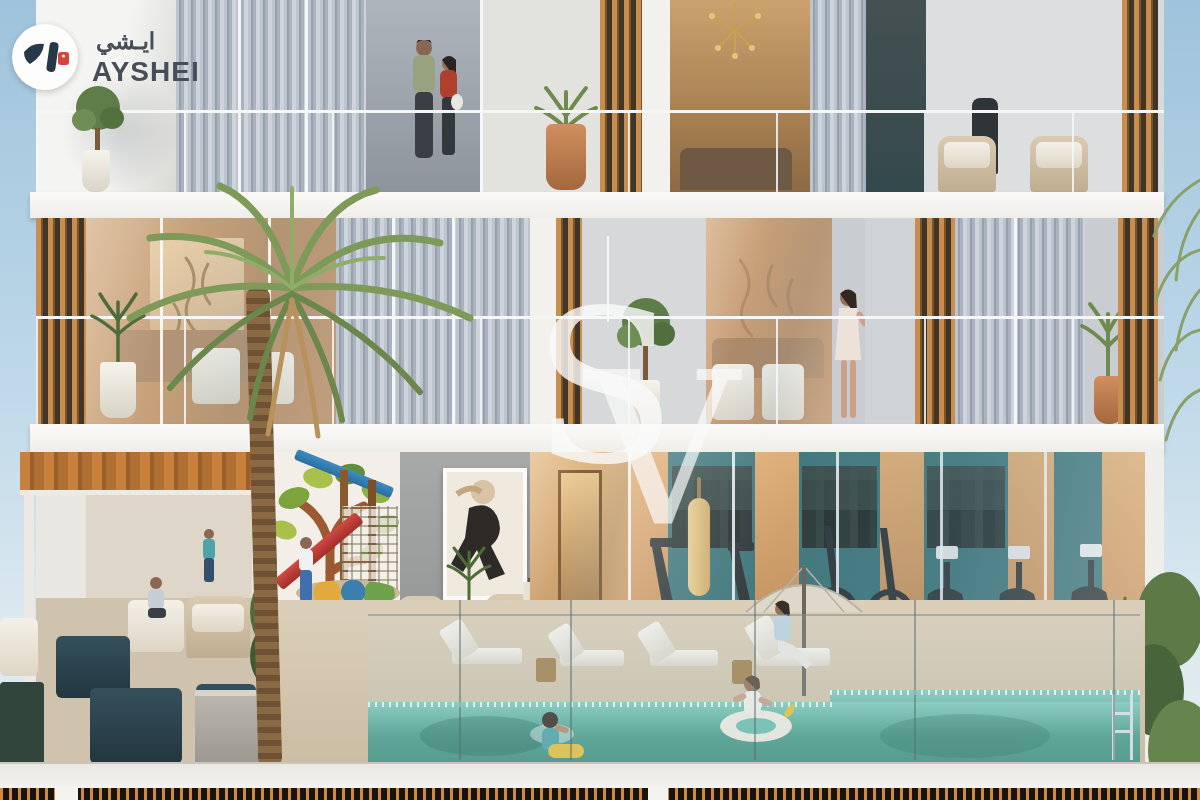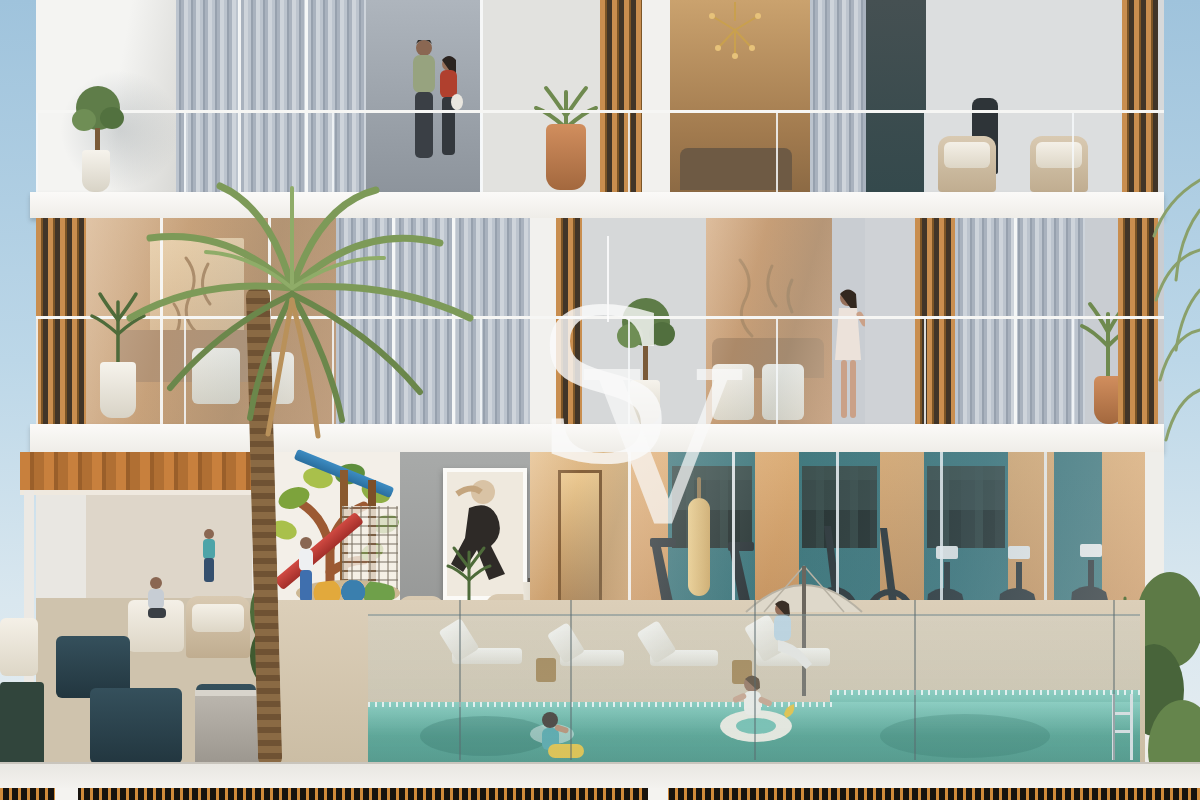--- a/index.html
+++ b/index.html
@@ -466,14 +466,25 @@
 
   <div class="abs" style="left:0;top:762px;width:1200px;height:26px;background:linear-gradient(180deg,#e9e7e2,#f4f3f0);border-top:2px solid #c9c5bd;"></div>
   <div class="abs fence" style="left:0;top:788px;width:1200px;height:12px;"></div>
   <div class="abs" style="left:55px;top:788px;width:23px;height:12px;background:#f4f3f0;"></div>
   <div class="abs" style="left:648px;top:788px;width:20px;height:12px;background:#f4f3f0;"></div>
 
   <div class="abs" style="left:607px;top:236px;width:2px;height:86px;background:rgba(255,255,255,.8);"></div>
   <div class="abs wm" style="left:532px;top:282px;opacity:.92;">S</div>
   <div class="abs wm" style="left:586px;top:344px;opacity:.8;">V</div>
 
+  <div class="abs" style="left:12px;top:24px;width:260px;height:76px;">
+    <div class="abs" style="left:0;top:0;width:66px;height:66px;background:#fdfdfc;border-radius:50%;box-shadow:0 2px 6px rgba(40,50,60,.25);"></div>
+    <svg class="abs" style="left:10px;top:16px;" width="50" height="36" viewBox="0 0 50 36">
+      <path d="M2,12 Q10,2 22,4 Q21,16 8,24 Q2,20 2,12 Z" fill="#273949"></path>
+      <rect x="26" y="2" width="9" height="30" rx="4" fill="#273949" transform="rotate(8 30 17)"></rect>
+      <rect x="36" y="12" width="11" height="13" rx="3" fill="#d8433b"></rect>
+      <circle cx="41.5" cy="16" r="1.6" fill="#ffffff"></circle>
+    </svg>
+    <div class="abs logo-ar" style="left:84px;top:4px;">ايـشي</div>
+    <div class="abs logo-en" style="left:80px;top:32px;">AYSHEI</div>
+  </div>
 
 </div>
 
 </body></html>

